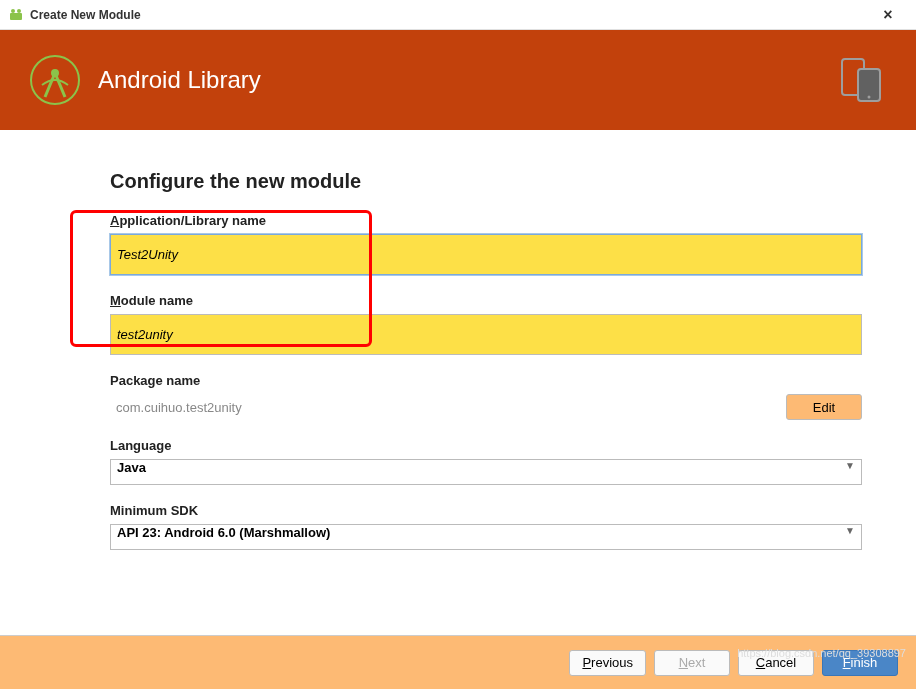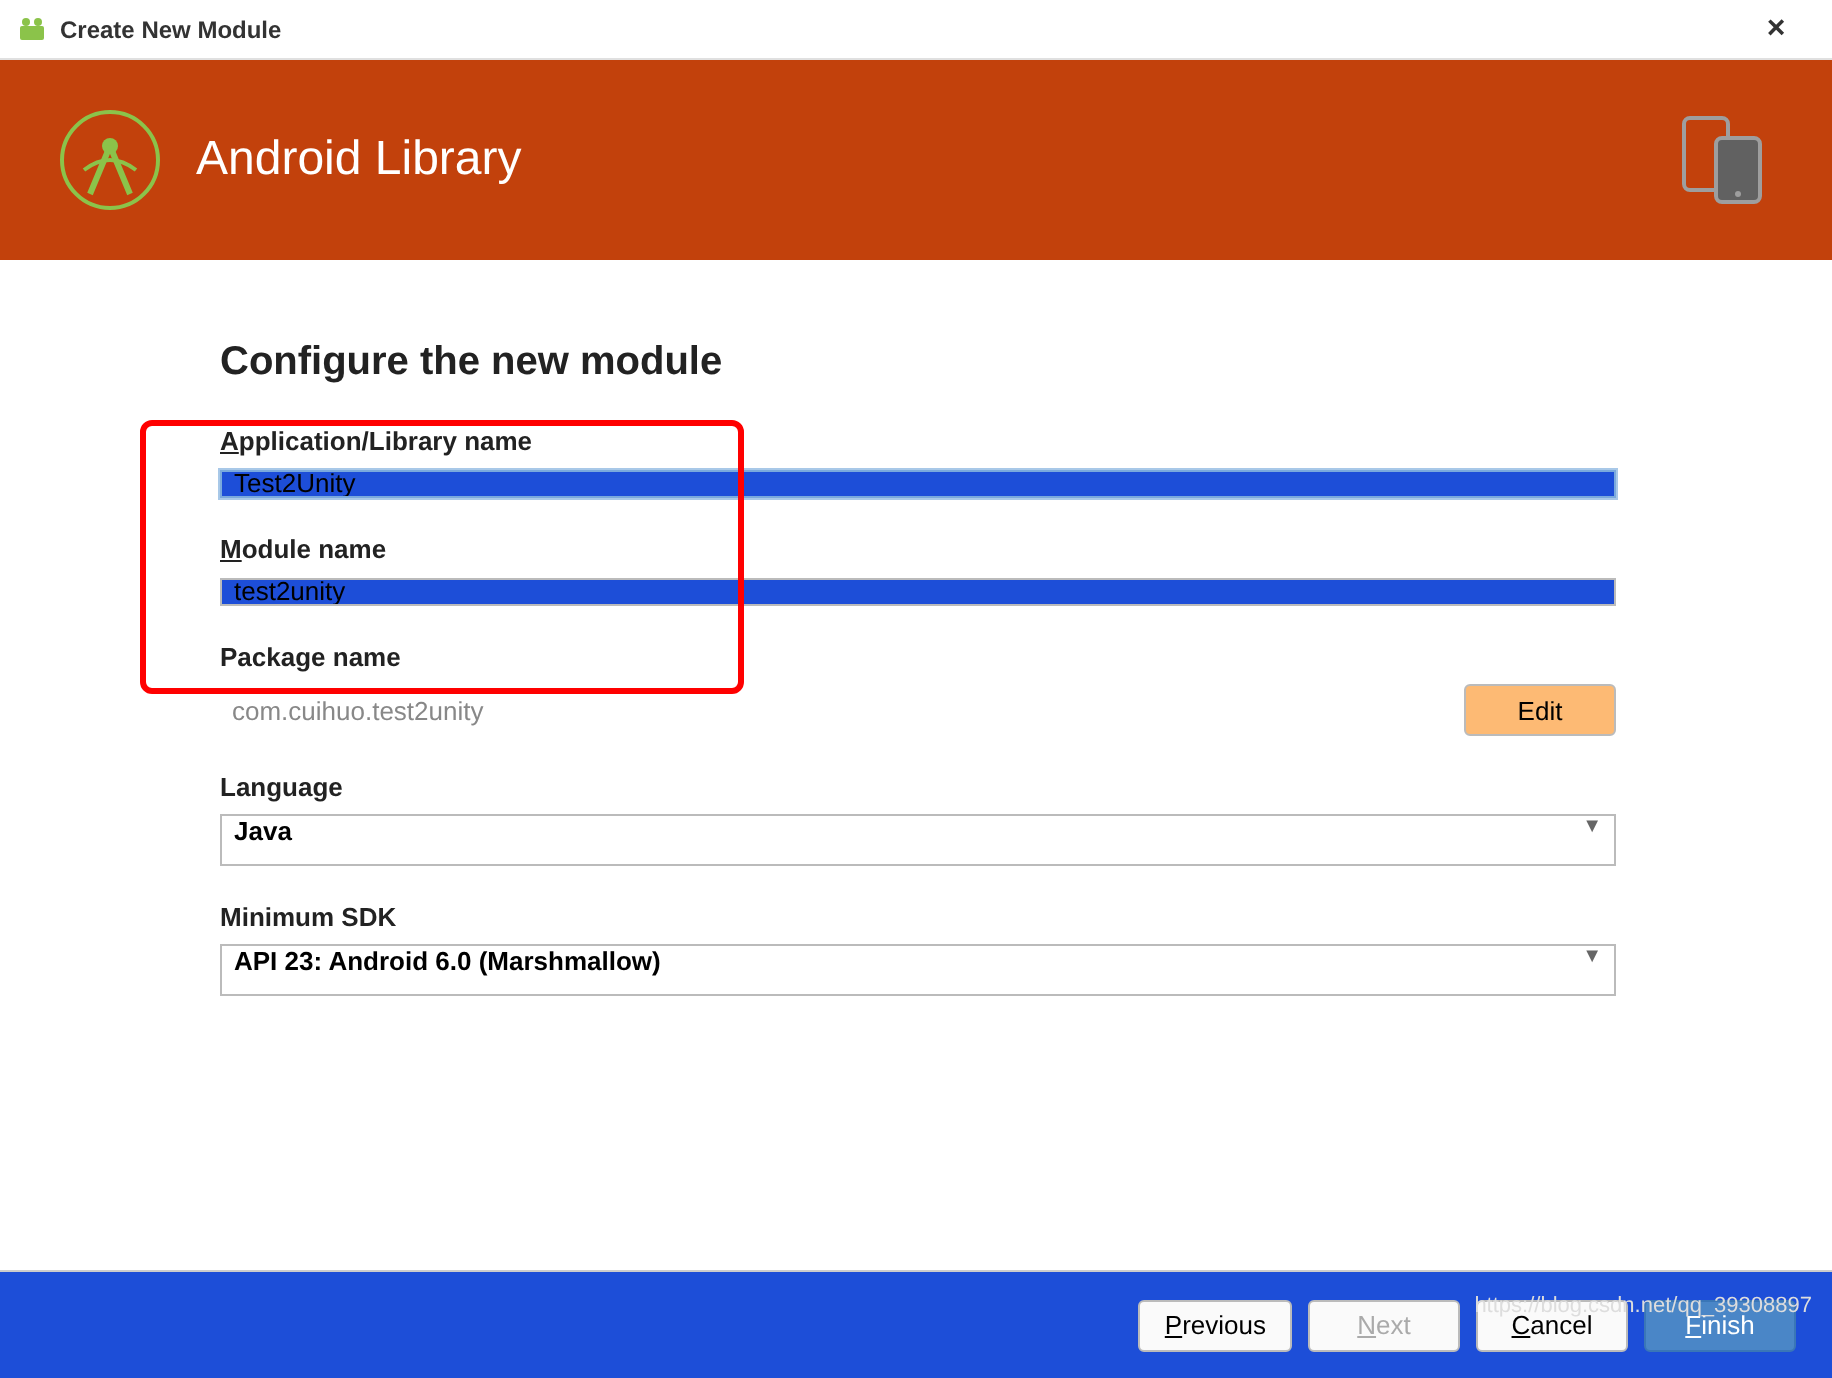--- a/index.html
+++ b/index.html
@@ -8,40 +8,40 @@
     .titlebar { height: 30px; display: flex; align-items: center; padding: 0 8px; border-bottom: 1px solid #e0e0e0; font-weight: bold; }
     .titlebar-icon { width: 16px; height: 16px; margin-right: 6px; }
     .titlebar-text { flex: 1; font-size: 12px; color: #333; }
     .titlebar-close { width: 40px; height: 28px; display: flex; align-items: center; justify-content: center; cursor: pointer; font-size: 16px; color: #333; }
     
     .header { background: #c2410c; height: 100px; display: flex; align-items: center; padding: 0 30px; }
     .header-icon { width: 50px; height: 50px; margin-right: 18px; }
     .header-title { color: #fff; font-size: 24px; font-weight: 400; flex: 1; }
     .header-devices { width: 50px; height: 50px; }
     
-    .content { padding: 40px 108px 0 110px; }
+    .content { padding: 40px 54px 0 110px; }
     .section-title { font-size: 20px; font-weight: bold; color: #222; margin-bottom: 20px; }
     
     .highlight-box { position: absolute; left: 70px; top: 210px; width: 302px; height: 137px; border: 3px solid #ff0000; border-radius: 6px; pointer-events: none; z-index: 10; }
     
     .field { margin-bottom: 18px; }
     .field-label { font-size: 13px; font-weight: bold; color: #222; margin-bottom: 6px; display: block; }
     .field-label u { text-decoration: underline; }
-    .text-input { width: 100%; height: 14px; padding: 0 6px; border: 1px solid #bbb; background: #1d4ed8; font-size: 13px; }
+    .text-input { width: 100%; height: 41px; padding: 0 6px; border: 1px solid #bbb; background: #fde047; font-size: 13px; font-style: italic; }
     .text-input.focused { border: 1px solid #7aa9dd; box-shadow: 0 0 0 1px #a8c8e8; outline: none; }
     
     .package-row { display: flex; align-items: center; }
     .package-text { flex: 1; color: #888; font-size: 13px; padding: 3px 6px; }
     .edit-btn { width: 76px; height: 26px; border: 1px solid #bbb; background: #fdba74; border-radius: 3px; cursor: pointer; font-size: 13px; }
     
     .dropdown { width: 100%; height: 26px; border: 1px solid #bbb; background: #fff; display: flex; align-items: flex-start; padding: 0 6px; cursor: pointer; position: relative; font-weight: bold; }
     .dropdown-text { flex: 1; font-size: 13px; }
     .dropdown-arrow { color: #666; font-size: 10px; }
     
-    .footer { position: absolute; bottom: 0; left: 0; right: 0; height: 54px; border-top: 1px solid #ccc; display: flex; align-items: center; justify-content: flex-end; padding: 0 18px; gap: 8px; background: #1d4ed8; }
+    .footer { position: absolute; bottom: 0; left: 0; right: 0; height: 54px; border-top: 1px solid #ccc; display: flex; align-items: center; justify-content: flex-end; padding: 0 18px; gap: 8px; background: #fdba74; }
     .footer-btn { min-width: 76px; height: 26px; border: 1px solid #bbb; background: #fafafa; border-radius: 3px; cursor: pointer; font-size: 13px; padding: 0 12px; }
     .footer-btn.disabled { color: #aaa; cursor: default; }
     .footer-btn.primary { background: #4a86c7; color: #fff; border-color: #3a76b7; }
     .footer-btn u { text-decoration: underline; }
     
     .watermark { position: absolute; bottom: 30px; right: 10px; font-size: 11px; color: #ddd; z-index: 1; }
   </style>
 </head>
 <body>
 

